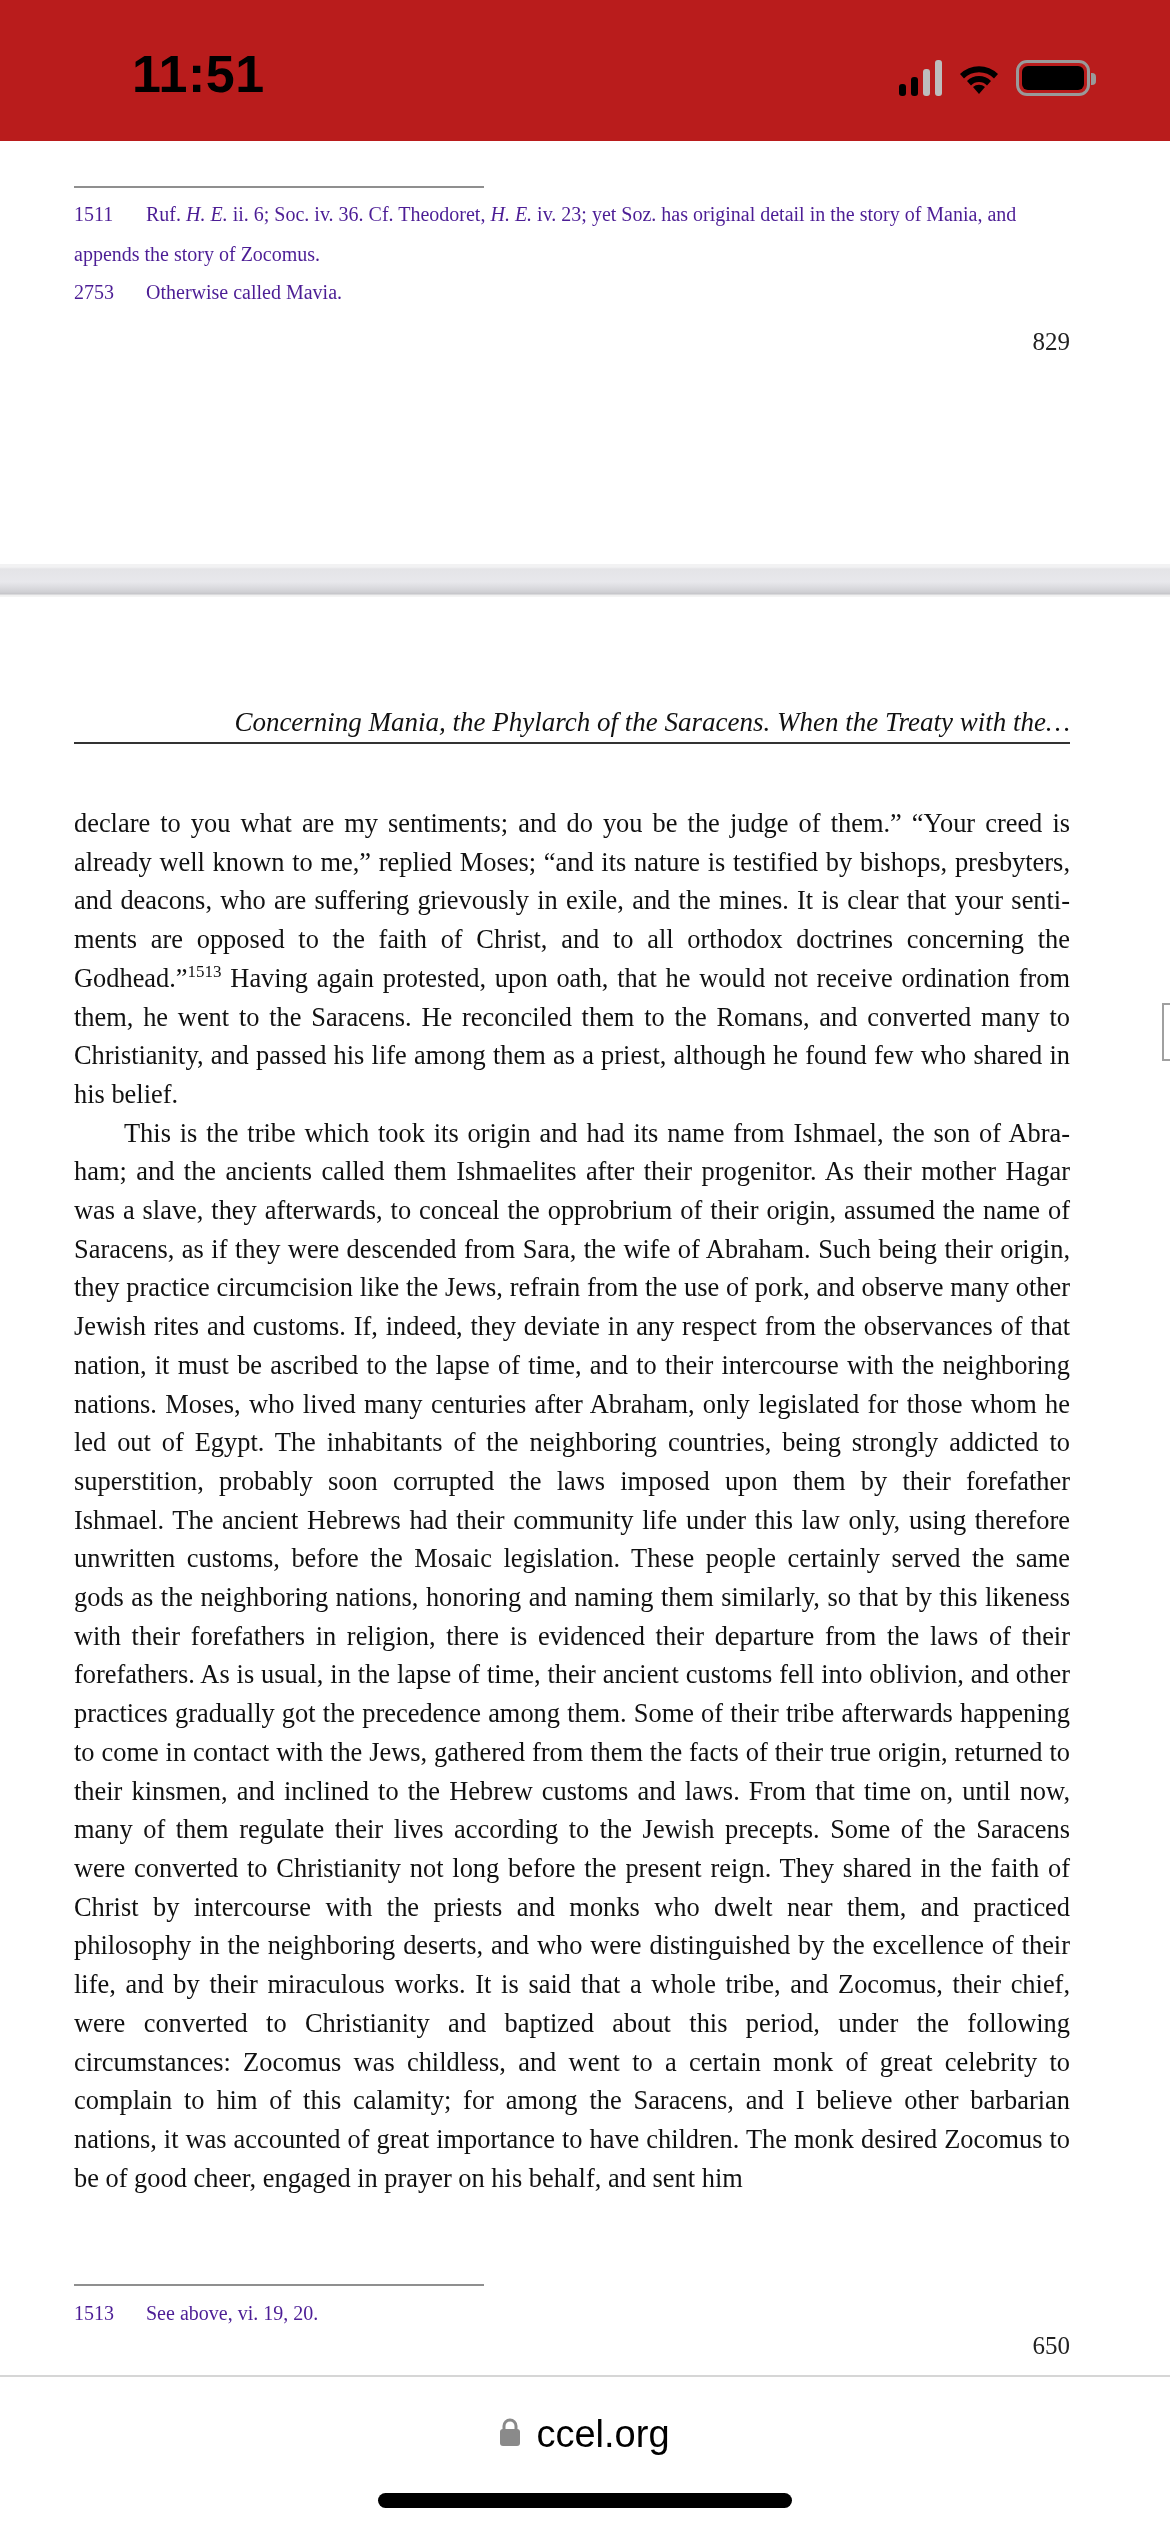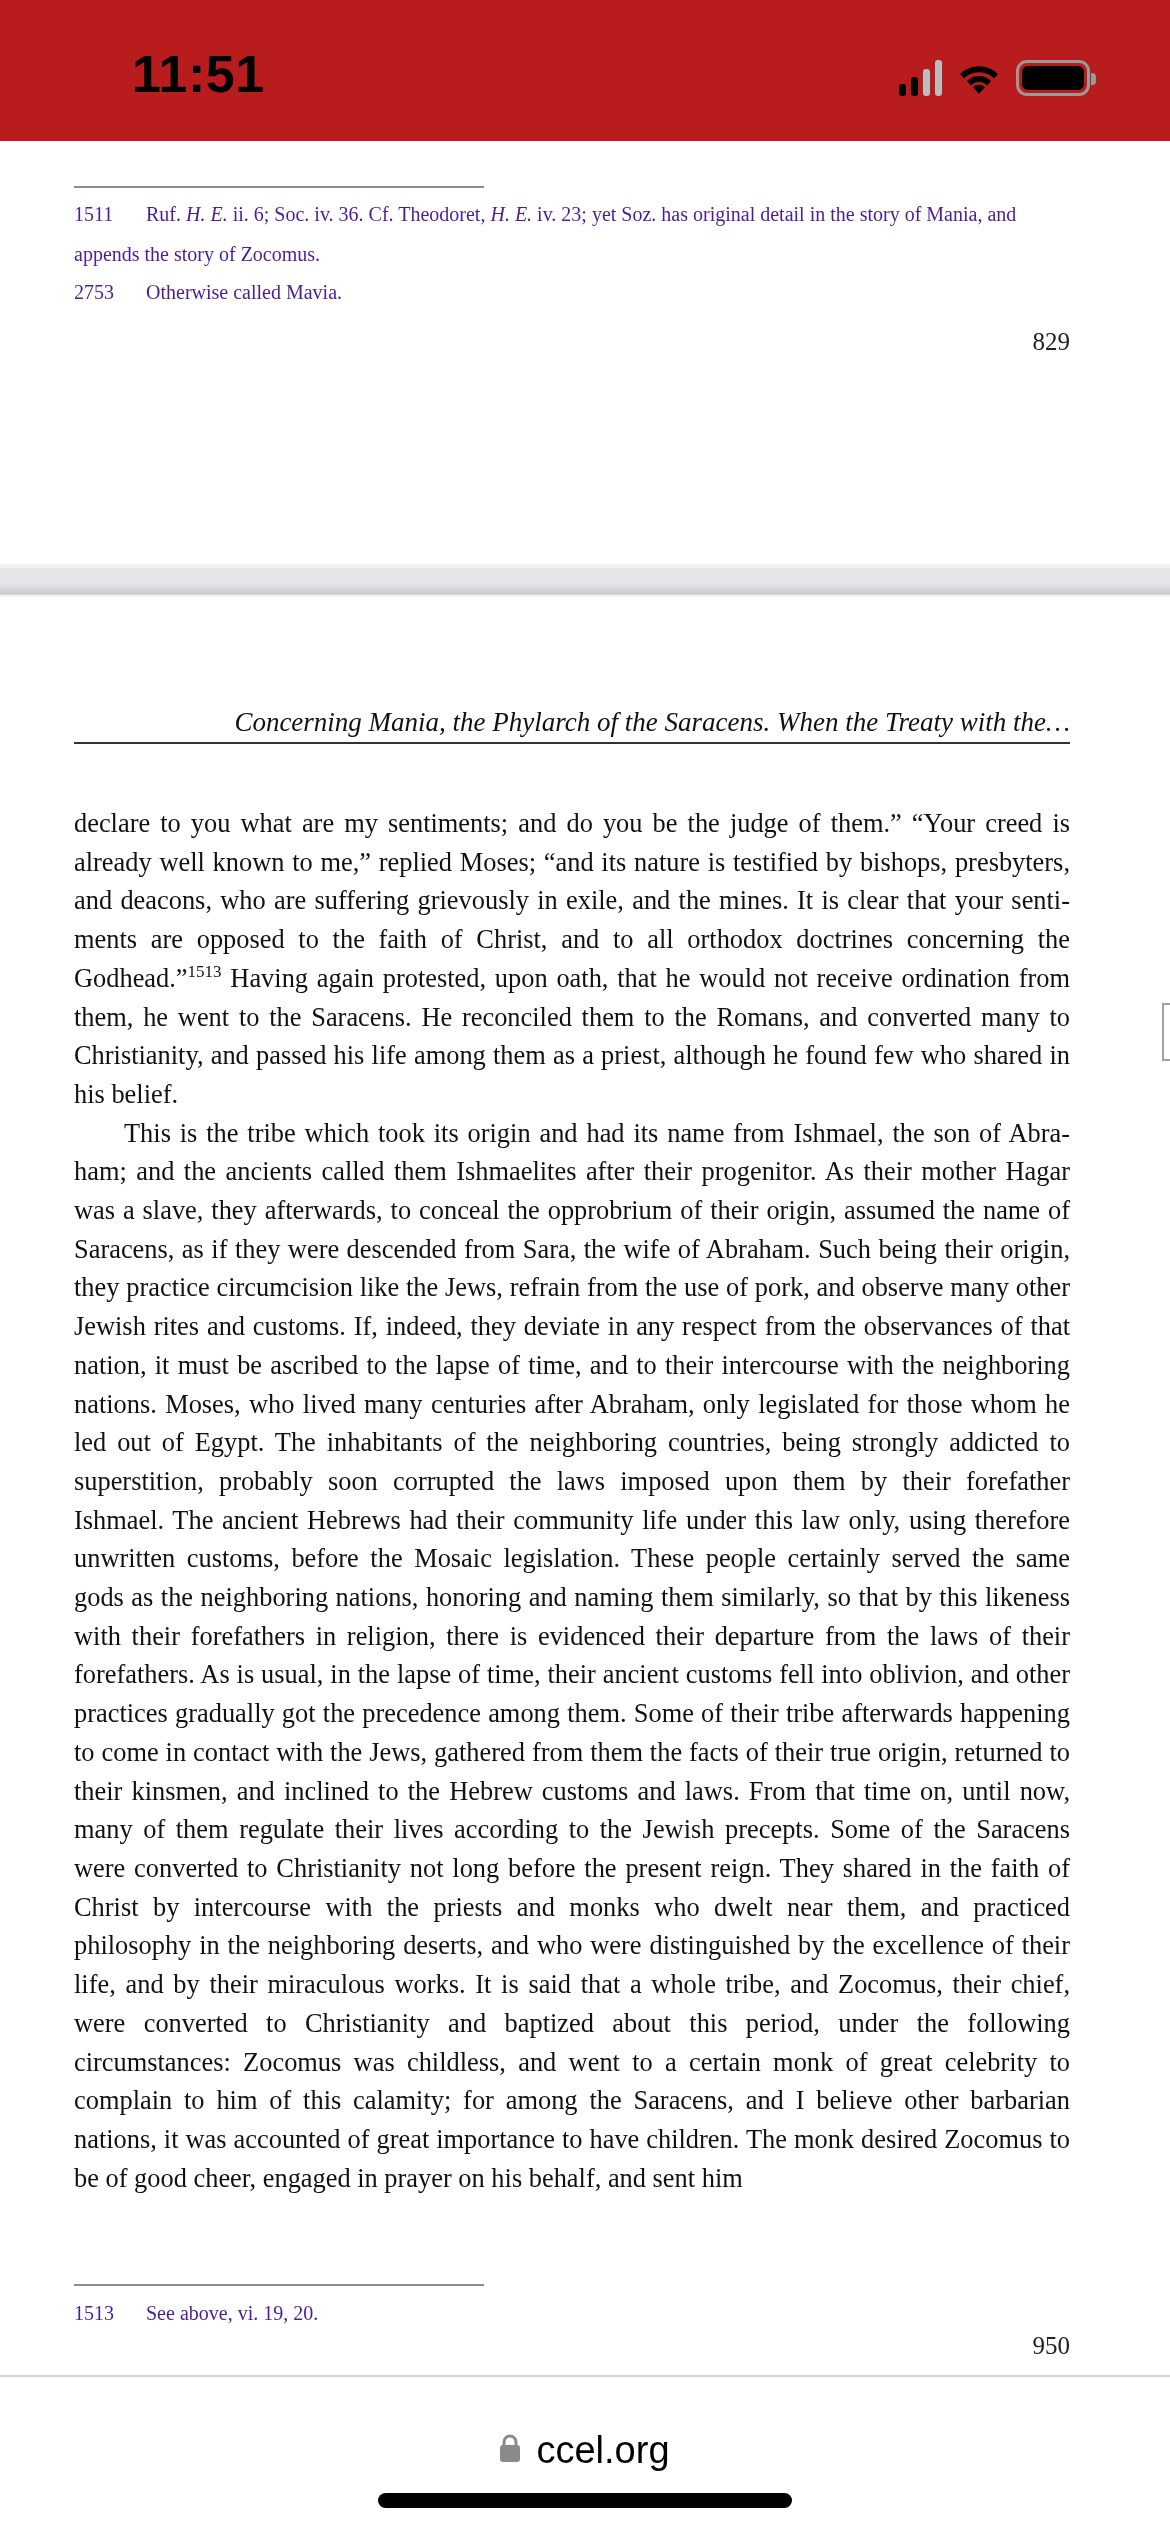--- a/index.html
+++ b/index.html
@@ -65,21 +65,21 @@
     border: 2px solid #a0a0a0; border-right: none; box-sizing: border-box; background: #fff;
   }
 
   
   .url-bar-divider { position: absolute; left: 0; top: 2375px; width: 1170px; border-top: 2px solid #d6d6d6; }
   .url-bar {
     position: absolute; left: 0; top: 2377px; width: 1170px; height: 155px; background: #fff;
   }
   .url-label {
     position: absolute; left: 0; right: 0; top: 36px; text-align: center;
-    font-family: "Liberation Sans", "DejaVu Sans", sans-serif; font-size: 38px; color: #000; margin-top: 16px;
+    font-family: "Liberation Sans", "DejaVu Sans", sans-serif; font-size: 38px; color: #000;
   }
   .url-label .lock { display: inline-block; vertical-align: middle; margin-right: 16px; position: relative; top: -3px; }
   .home-indicator {
     position: absolute; left: 378px; top: 2493px; width: 414px; height: 15px;
     background: #000; border-radius: 8px;
   }
 </style>
 </head>
 <body>
 
@@ -122,21 +122,21 @@
   <p><span>declare to you what are my sentiments; and do you be the judge of them.” “Your creed is already well known to me,” replied Moses; “and its nature is testified by bishops, presbyters, and deacons, who are suffering grievously in exile, and the mines. It is clear that your senti­ments are opposed to the faith of Christ, and to all orthodox doctrines concerning the Godhead.”</span><sup>1513</sup><span> Having again protested, upon oath, that he would not receive ordination from them, he went to the Saracens. He reconciled them to the Romans, and converted many to Christianity, and passed his life among them as a priest, although he found few who shared in his belief.</span></p>
   <p class="indent">This is the tribe which took its origin and had its name from Ishmael, the son of Abra­ham; and the ancients called them Ishmaelites after their progenitor. As their mother Hagar was a slave, they afterwards, to conceal the opprobrium of their origin, assumed the name of Saracens, as if they were descended from Sara, the wife of Abraham. Such being their origin, they practice circumcision like the Jews, refrain from the use of pork, and observe many other Jewish rites and customs. If, indeed, they deviate in any respect from the observ­ances of that nation, it must be ascribed to the lapse of time, and to their intercourse with the neighboring nations. Moses, who lived many centuries after Abraham, only legislated for those whom he led out of Egypt. The inhabitants of the neighboring countries, being strongly addicted to superstition, probably soon corrupted the laws imposed upon them by their forefather Ishmael. The ancient Hebrews had their community life under this law only, using therefore unwritten customs, before the Mosaic legislation. These people certainly served the same gods as the neighboring nations, honoring and naming them similarly, so that by this likeness with their forefathers in religion, there is evidenced their departure from the laws of their forefathers. As is usual, in the lapse of time, their ancient customs fell into oblivion, and other practices gradually got the precedence among them. Some of their tribe afterwards happening to come in contact with the Jews, gathered from them the facts of their true origin, returned to their kinsmen, and inclined to the Hebrew customs and laws. From that time on, until now, many of them regulate their lives according to the Jewish precepts. Some of the Saracens were converted to Christianity not long before the present reign. They shared in the faith of Christ by intercourse with the priests and monks who dwelt near them, and practiced philosophy in the neighboring deserts, and who were distin­guished by the excellence of their life, and by their miraculous works. It is said that a whole tribe, and Zocomus, their chief, were converted to Christianity and baptized about this period, under the following circumstances: Zocomus was childless, and went to a certain monk of great celebrity to complain to him of this calamity; for among the Saracens, and I believe other barbarian nations, it was accounted of great importance to have children. The monk desired Zocomus to be of good cheer, engaged in prayer on his behalf, and sent him</p>
 </div>
 
 <div class="edge-tab"></div>
 
 <div class="fn-rule" style="top:2284px"></div>
 <div class="footnote" style="top:2293px">
   <span class="num">1513</span><span>See above, vi. 19, 20.</span>
 </div>
-<div class="page-num" style="top:2332px">950</div>
+<div class="page-num" style="top:2332px">650</div>
 
 <div class="url-bar-divider"></div>
 <div class="url-bar">
   <div class="url-label">
     <span class="lock">
       <svg width="20" height="28" viewBox="0 0 20 28">
         <path d="M4 12 V8 A6 6 0 0 1 16 8 V12" fill="none" stroke="#8a8a8a" stroke-width="3"></path>
         <rect x="0" y="11" width="20" height="17" rx="3" fill="#8a8a8a"></rect>
       </svg>
     </span><span>ccel.org</span>

